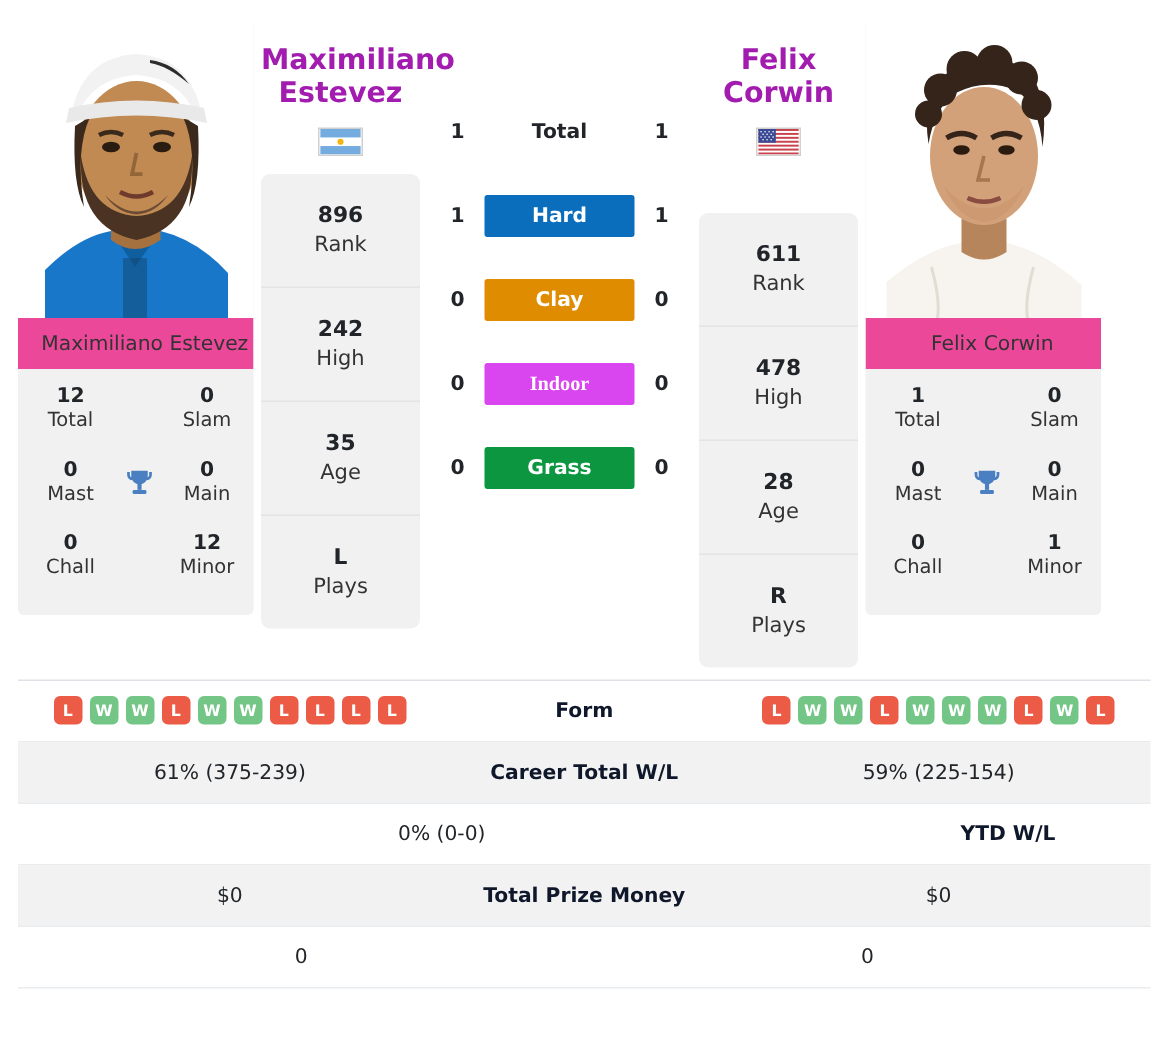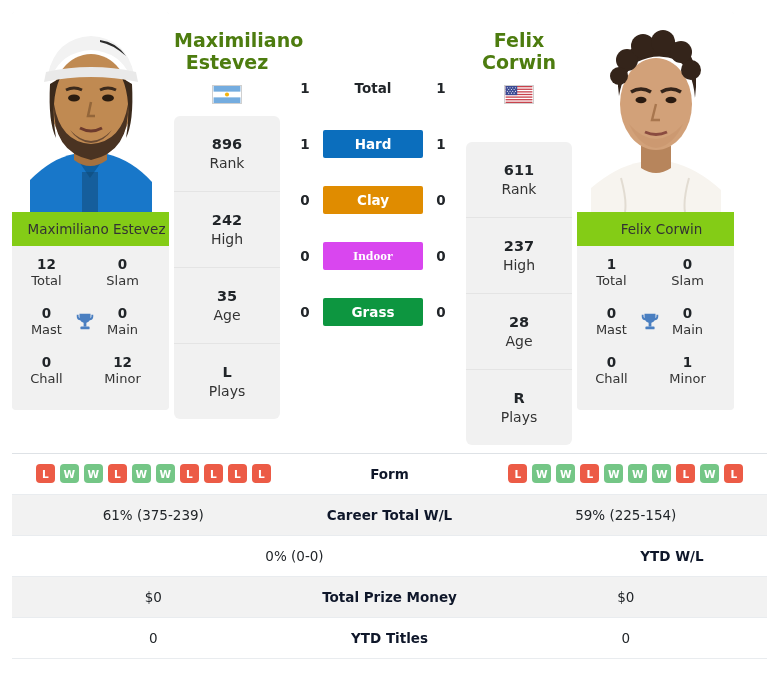--- a/index.html
+++ b/index.html
@@ -40,28 +40,28 @@
     overflow: hidden;
     background: #ffffff;
   }
   .photo svg { display:block; width:100%; height:100%; }
 
   .photo-name {
     text-align: center;
     font-size: 13.5px;
     color: #333;
     padding: 9px 2px 9px 14px;
-    background: #84cc16;
+    background: #ec4899;
     line-height: 1.2;
   }
 
   .titles-grid {
     background: #f1f1f1;
     border-radius: 0 0 4px 4px;
-    padding: 2px 18px 14px 6px;
+    padding: 2px 2px 14px 6px;
     position: relative;
   }
   .trow {
     display: flex;
     align-items: center;
     justify-content: space-between;
     padding: 8px 6px;
     position: relative;
   }
   .tcell {
@@ -113,21 +113,21 @@
     font-size: 14px;
     display: block;
     color: #333;
   }
 
   
   .pname {
     text-align: center;
     font-size: 19px;
     font-weight: bold;
-    color: #4d7c0f;
+    color: #a21caf;
     line-height: 1.15;
     padding-top: 18px;
   }
   .flagwrap {
     text-align: center;
     padding-top: 10px;
   }
   .flag {
     display: inline-block;
     width: 30px;
@@ -401,21 +401,21 @@
             </g>
           </svg>
         </span>
       </div>
       <div class="stats-card" style="margin-top:38px;">
         <div class="stat-row">
           <span class="v">611</span>
           <span class="k">Rank</span>
         </div>
         <div class="stat-row">
-          <span class="v">237</span>
+          <span class="v">478</span>
           <span class="k">High</span>
         </div>
         <div class="stat-row">
           <span class="v">28</span>
           <span class="k">Age</span>
         </div>
         <div class="stat-row">
           <span class="v">R</span>
           <span class="k">Plays</span>
         </div>
@@ -553,18 +553,17 @@
     </div>
 
     <div class="row alt">
       <div class="cell-l">$0</div>
       <div class="cell-m">Total Prize Money</div>
       <div class="cell-r">$0</div>
     </div>
 
     <div class="row">
       <div class="cell-l">0</div>
-      <div class="cell-m">YTD Titles</div>
       <div class="cell-r">0</div>
     </div>
 
   </div>
 </div>
 
 </body></html>

